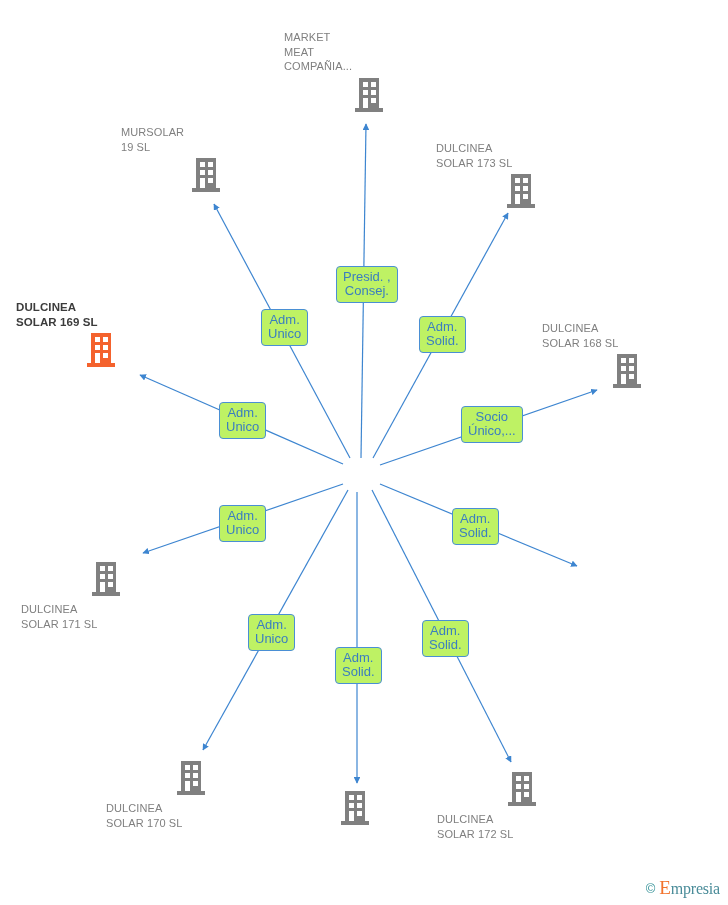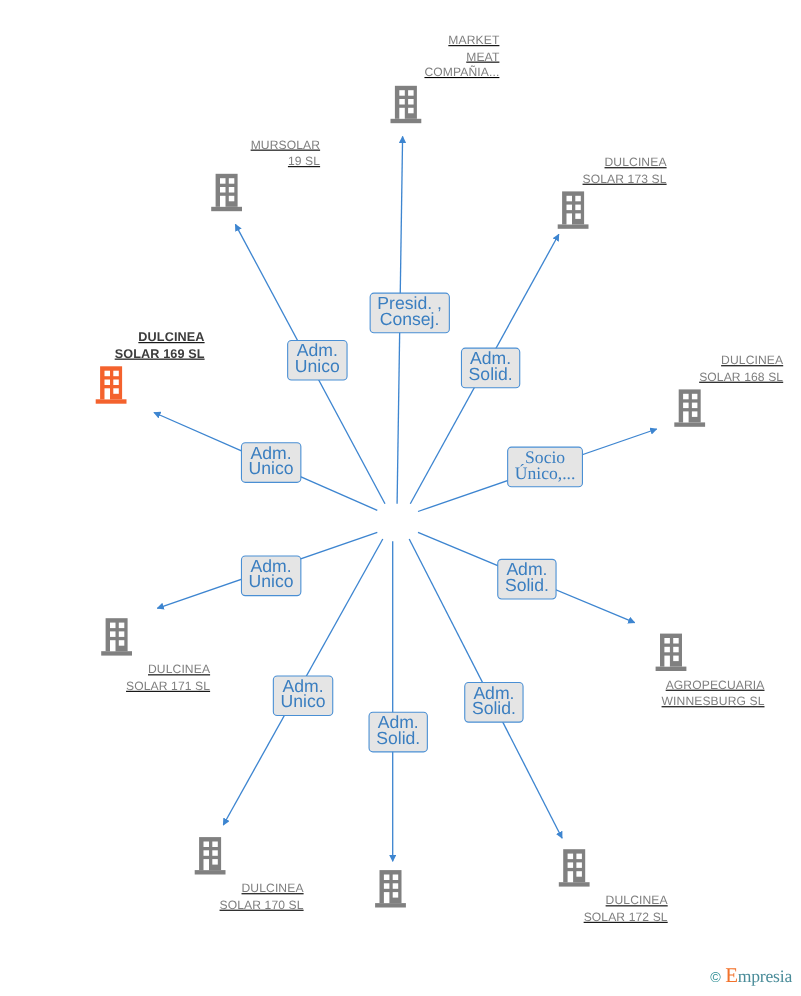--- a/index.html
+++ b/index.html
@@ -22,23 +22,22 @@
     left: 0;
     top: 0;
     width: 728px;
     height: 905px;
   }
   
   .node {
     position: absolute;
     width: 170px;
     margin-left: -85px;
-    text-align: right;
+    text-align: left;
     z-index: 3;
-    text-decoration: underline;
   }
   .node-label {
     font-size: 11px;
     line-height: 14.5px;
     color: #7f7f7f;
     letter-spacing: 0.1px;
     white-space: pre-line;
   }
   .node.highlight .node-label {
     color: #3c3c3c;
@@ -55,23 +54,23 @@
     line-height: 15px;
     color: #7f7f7f;
     white-space: pre-line;
   }
   
   .edge-label {
     position: absolute;
     box-sizing: border-box;
     border: 1px solid #4a8fd4;
     border-radius: 4px;
-    background: #e5e5e5;
+    background: #bef264;
     color: #3a7ec0;
-    font-size: 16px;
+    font-size: 13px;
     line-height: 14px;
     text-align: center;
     padding: 3px 6px 4px 6px;
     white-space: pre-line;
     z-index: 5;
   }
   
   #watermark {
     position: absolute;
     right: 8px;
@@ -240,38 +239,20 @@
         <rect x="10" y="14" width="5" height="5"></rect>
           <rect x="18" y="14" width="5" height="5"></rect>
         <rect x="10" y="22" width="5" height="10"></rect>
           <rect x="18" y="22" width="5" height="5"></rect>
       </g>
     </svg>
     <div class="node-label">DULCINEA
 SOLAR 171 SL</div>
   </div>
 
-  <div class="node label-below" style="left:610px; top:572px;">
-    <svg class="node-icon" width="32" height="38" viewBox="0 0 32 38">
-      <g fill="#808080">
-        <rect x="6" y="2" width="20" height="30"></rect>
-        <rect x="2" y="32" width="28" height="4"></rect>
-      </g>
-      <g fill="#ffffff">
-        <rect x="10" y="6" width="5" height="5"></rect>
-          <rect x="18" y="6" width="5" height="5"></rect>
-        <rect x="10" y="14" width="5" height="5"></rect>
-          <rect x="18" y="14" width="5" height="5"></rect>
-        <rect x="10" y="22" width="5" height="10"></rect>
-          <rect x="18" y="22" width="5" height="5"></rect>
-      </g>
-    </svg>
-    <div class="node-label">AGROPECUARIA
-WINNESBURG SL</div>
-  </div>
 
   <div class="node label-below" style="left:191px; top:757px;">
     <svg class="node-icon" width="32" height="38" viewBox="0 0 32 38">
       <g fill="#808080">
         <rect x="6" y="2" width="20" height="30"></rect>
         <rect x="2" y="32" width="28" height="4"></rect>
       </g>
       <g fill="#ffffff">
         <rect x="10" y="6" width="5" height="5"></rect>
           <rect x="18" y="6" width="5" height="5"></rect>
@@ -323,21 +304,21 @@
 
 
   <div class="edge-label" style="left:336px; top:266px;">Presid. ,
 Consej.</div>
   <div class="edge-label" style="left:261px; top:309px;">Adm.
 Unico</div>
   <div class="edge-label" style="left:419px; top:316px;">Adm.
 Solid.</div>
   <div class="edge-label" style="left:219px; top:402px;">Adm.
 Unico</div>
-  <div class="edge-label" style="left:461px; top:406px;font-family:Liberation Serif, serif;">Socio
+  <div class="edge-label" style="left:461px; top:406px;">Socio
 Único,...</div>
   <div class="edge-label" style="left:219px; top:505px;">Adm.
 Unico</div>
   <div class="edge-label" style="left:452px; top:508px;">Adm.
 Solid.</div>
   <div class="edge-label" style="left:248px; top:614px;">Adm.
 Unico</div>
   <div class="edge-label" style="left:335px; top:647px;">Adm.
 Solid.</div>
   <div class="edge-label" style="left:422px; top:620px;">Adm.

